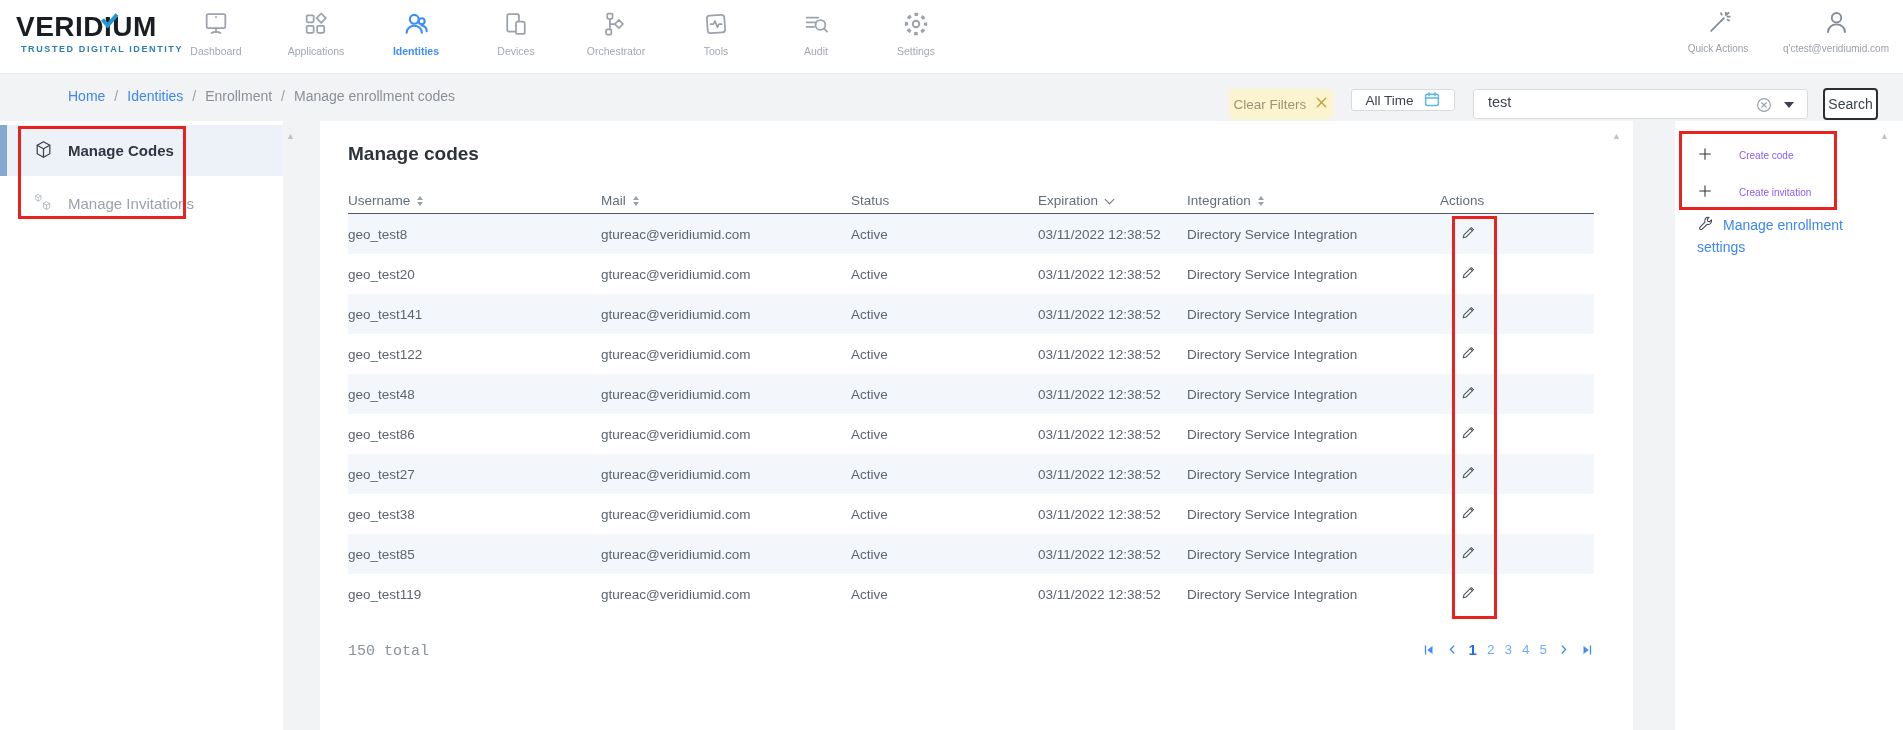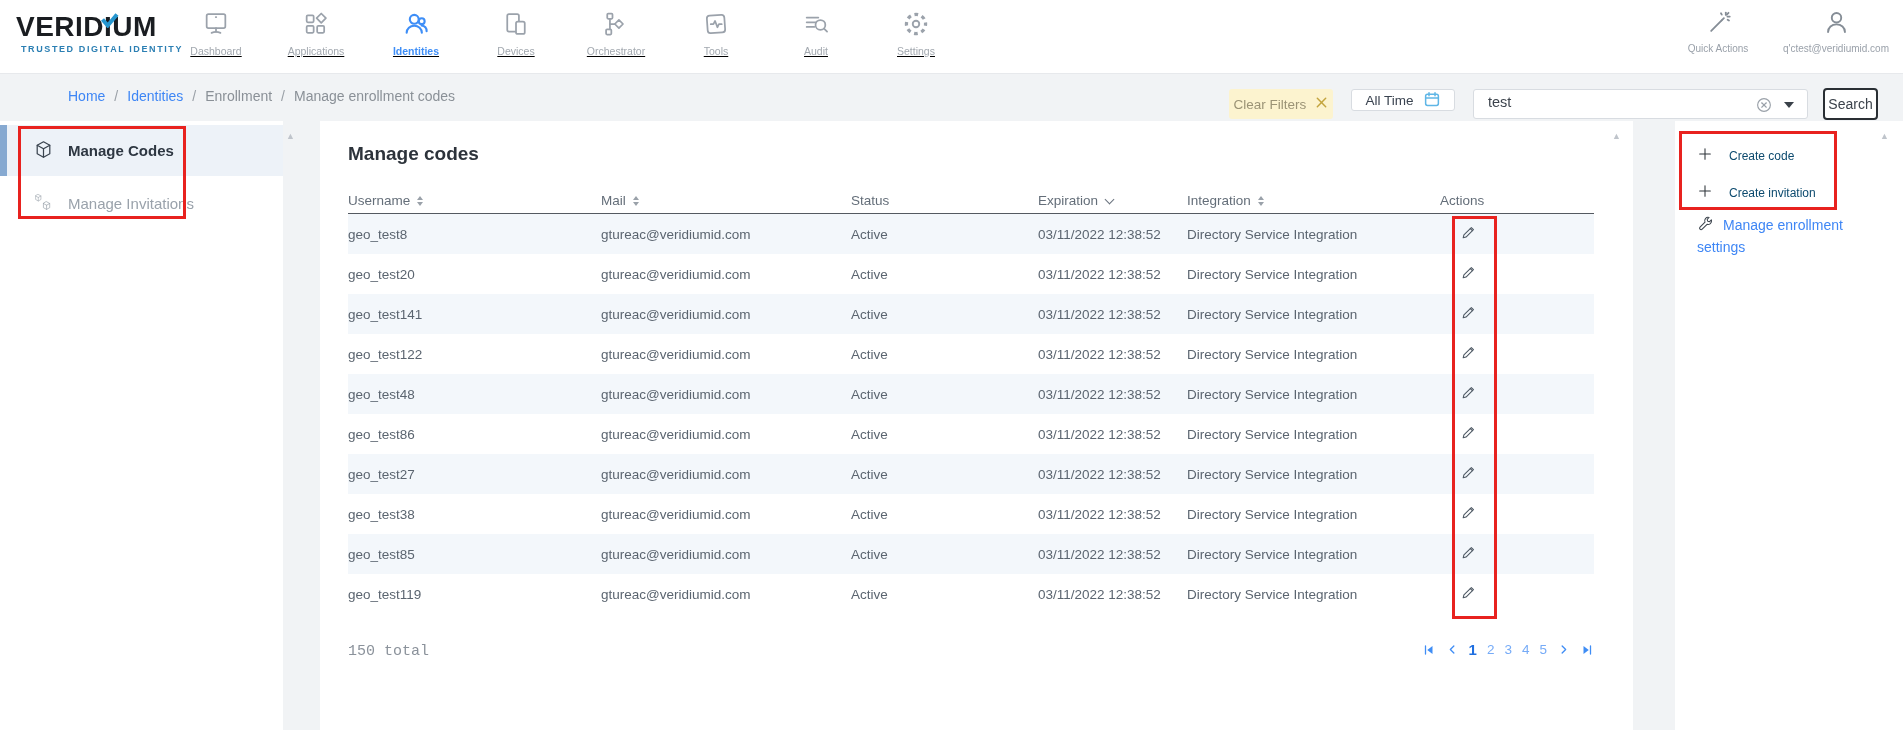--- a/index.html
+++ b/index.html
@@ -10,21 +10,21 @@
   }
   svg.ic { display:block; }
 
   
   .topnav { position:absolute; left:0; top:0; width:100%; height:74px; background:#fff; border-bottom:1px solid #e7e9ec; z-index:2; }
   .logo { position:absolute; left:16px; top:11px; cursor:pointer; }
   .logo-name { font-size:28px; font-weight:bold; color:#1a1d21; letter-spacing:.5px; line-height:32px; }
   .logo-ichk { position:relative; display:inline-block; }
   .logo-check { position:absolute; left:-4px; top:-8px; }
   .logo-tag { font-size:9px; font-weight:bold; color:#2b7fb3; letter-spacing:1.6px; margin-left:5px; margin-top:1px; }
-  .nav-items { position:absolute; left:166px; top:0; display:flex;text-decoration:underline; }
+  .nav-items { position:absolute; left:166px; top:0; display:flex; }
   .nav-item { width:100px; height:74px; display:flex; flex-direction:column; align-items:center; padding-top:10px; cursor:pointer; color:#9ba2ab; }
   .nav-item .lbl { font-size:10.5px; color:#a2a8af; margin-top:7px; white-space:nowrap; }
   .nav-item.active { color:#3e8ef7; }
   .nav-item.active .lbl { color:#3e8ef7; font-weight:bold; }
 
   .top-search { position:absolute; left:1453px; top:20px; width:210px; height:37px; border-bottom:1px solid #b9bec5; color:#6e767f; }
   .top-search .mag { position:absolute; left:10px; top:9px; }
   .top-search input { position:absolute; left:42px; top:6px; width:160px; border:none; outline:none; background:transparent; font-size:14.5px; color:#8c939c; font-family:inherit; }
   .top-search input::placeholder { color:#8c939c; opacity:1; }
 
@@ -65,21 +65,21 @@
   .trow { display:flex; height:40px; align-items:center; font-size:13.5px; color:#5b6570; }
   .tbody .trow:nth-child(odd) { background:#f3f7fb; }
   .actions-cell { padding-left:20px; color:#4d5863; cursor:pointer; }
   .total { position:absolute; left:28px; top:522px; font-size:15px; color:#8b929b;font-family:Liberation Mono, monospace; }
   .pagination { position:absolute; left:28px; top:520px; width:1246px; display:flex; justify-content:flex-end; align-items:center; gap:10px; font-size:13.5px; color:#3f8df5; }
   .pg-btn { cursor:pointer; display:flex; align-items:center; }
   .pg-num { color:#76abf7; cursor:pointer; }
   .pg-num.current { color:#1f6fe0; font-weight:bold; font-size:15px; }
 
   .rightpanel { position:absolute; left:1675px; top:121px; bottom:0; width:228px; background:#fff; }
-  .rp-link { position:absolute; left:22px; display:flex; align-items:center; gap:16px; font-size:12px; color:#0c4a6e; cursor:pointer; }
+  .rp-link { position:absolute; left:22px; display:flex; align-items:center; gap:26px; font-size:10px; color:#8b5cf6; cursor:pointer; }
   .rp-link .plus { color:#2f353b; }
   .rp-settings { position:absolute; left:22px; top:93px; width:178px; font-size:14px; color:#3e86f5; line-height:22px; cursor:pointer; }
   .rp-settings svg { display:inline-block; vertical-align:-3px; margin-right:9px; color:#3d454e; }
 
   .scrollup { position:absolute; font-size:9px; color:#bfc4cb; cursor:pointer; user-select:none; }
 
   .annotation { position:absolute; border:3px solid #e8221f; pointer-events:none; z-index:5; }
   #ann-sidebar { left:18px; top:126px; width:168px; height:93px; }
   #ann-actions { left:1452px; top:216px; width:45px; height:403px; }
   #ann-create  { left:1679px; top:131px; width:158px; height:79px; }

